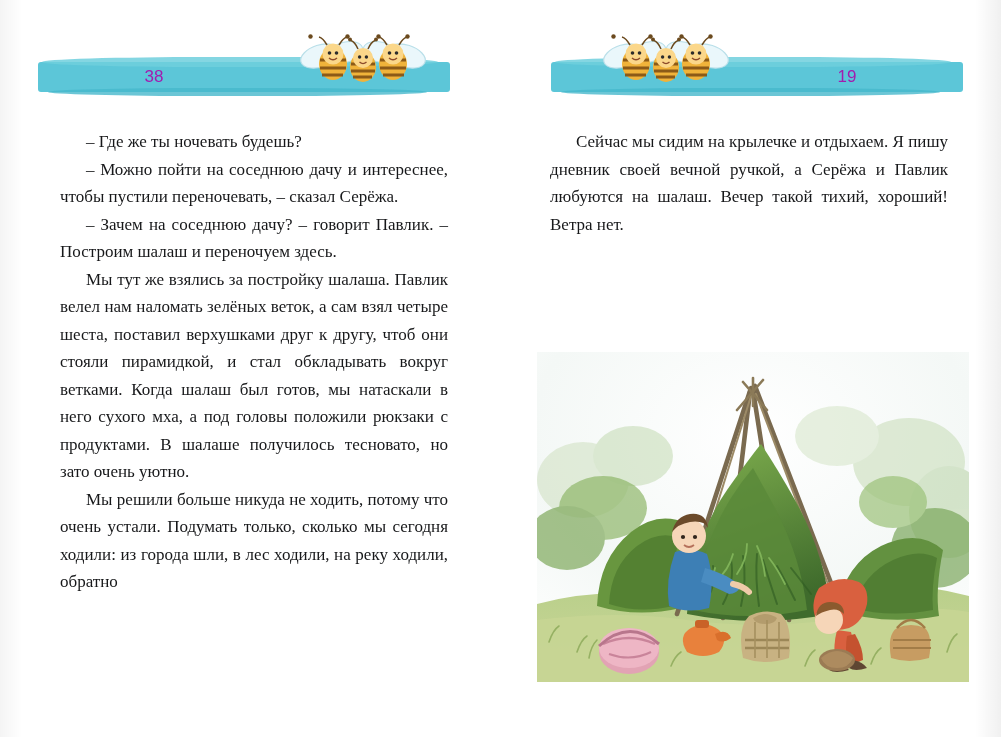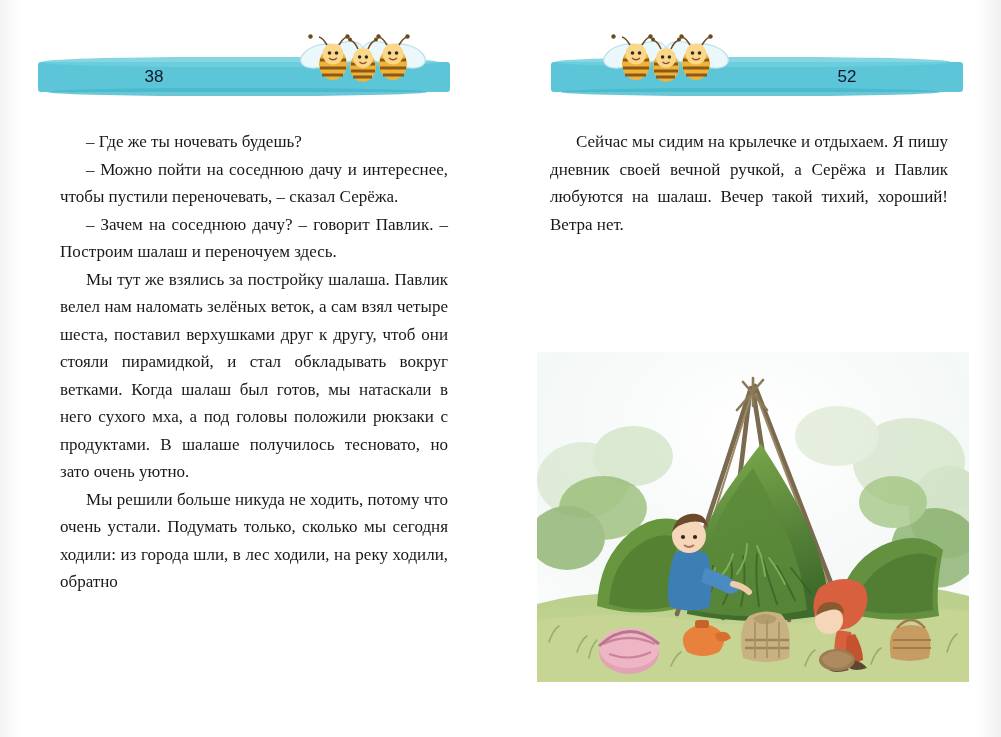--- a/index.html
+++ b/index.html
@@ -77,21 +77,21 @@
     border-radius: 50%/60%;
     opacity: 0.8;
   }
   .page-number {
     position: absolute;
     top: 10px;
     width: 40px;
     height: 26px;
     line-height: 26px;
     text-align: center;
-    color: #0f172a;
+    color: #a21caf;
     font-size: 17px;
     font-family: "Liberation Sans", sans-serif;
     z-index: 3;
   }
   .page.left .page-number { left: 96px; }
   .page.right .page-number { right: 96px; }
 
   .bees {
     position: absolute;
     top: -24px;
@@ -200,21 +200,21 @@
       <p class="para dialogue">– Зачем на соседнюю дачу? – говорит Павлик. – Построим шалаш и переночуем здесь.</p>
       <p class="para">Мы тут же взялись за постройку шалаша. Павлик велел нам наломать зелёных веток, а сам взял четыре шеста, поставил верхушками друг к другу, чтоб они стояли пирамидкой, и стал обкладывать вокруг ветками. Когда шалаш был готов, мы натаскали в него сухого мха, а под головы положили рюкзаки с продуктами. В шалаше получилось тесновато, но зато очень уютно.</p>
       <p class="para">Мы решили больше никуда не ходить, потому что очень устали. Подумать только, сколько мы сегодня ходили: из города шли, в лес ходили, на реку ходили, обратно</p>
     </div>
   </div>
 
   <div class="page right">
 
     <div class="header">
       <div class="band"></div>
-      <div class="page-number">52</div>
+      <div class="page-number">19</div>
 
       <div class="bees">
         <svg width="150" height="60" viewBox="0 0 150 60">
           <ellipse cx="32" cy="26" rx="20" ry="11" fill="#eaf7fb" stroke="#b9dfe9" stroke-width="1.2" transform="rotate(-18 32 26)"></ellipse>
           <ellipse cx="118" cy="26" rx="20" ry="11" fill="#eaf7fb" stroke="#b9dfe9" stroke-width="1.2" transform="rotate(18 118 26)"></ellipse>
           <ellipse cx="58" cy="22" rx="17" ry="10" fill="#eaf7fb" stroke="#b9dfe9" stroke-width="1.1" transform="rotate(-14 58 22)"></ellipse>
           <ellipse cx="92" cy="22" rx="17" ry="10" fill="#eaf7fb" stroke="#b9dfe9" stroke-width="1.1" transform="rotate(14 92 22)"></ellipse>
 
           <g>
             <ellipse cx="45" cy="34" rx="14" ry="16" fill="#f0b33a"></ellipse>

